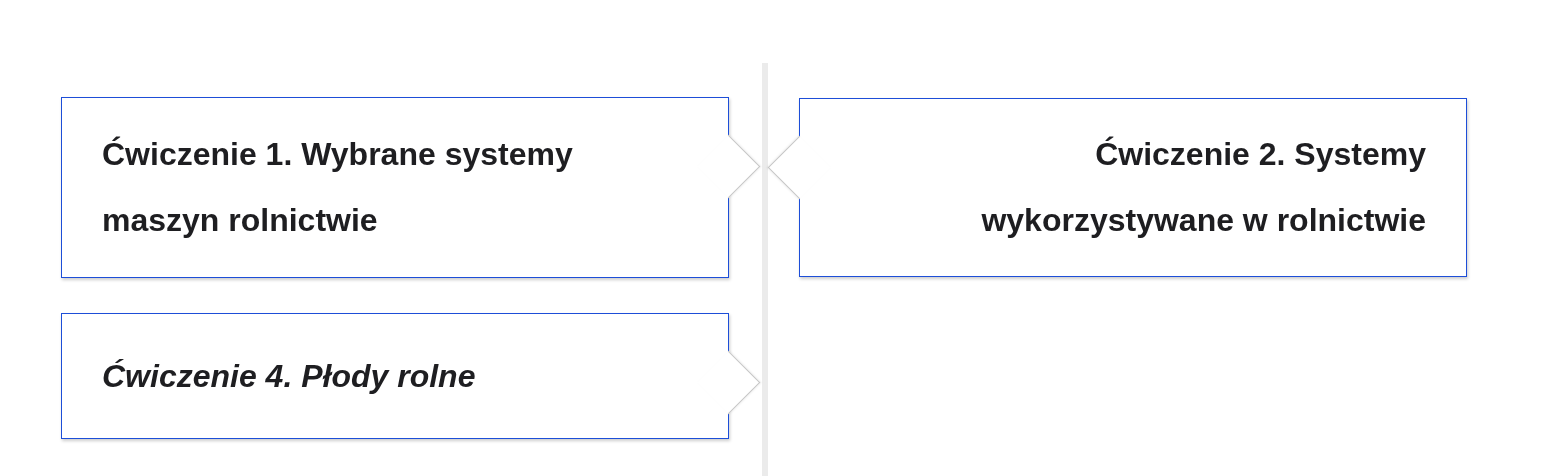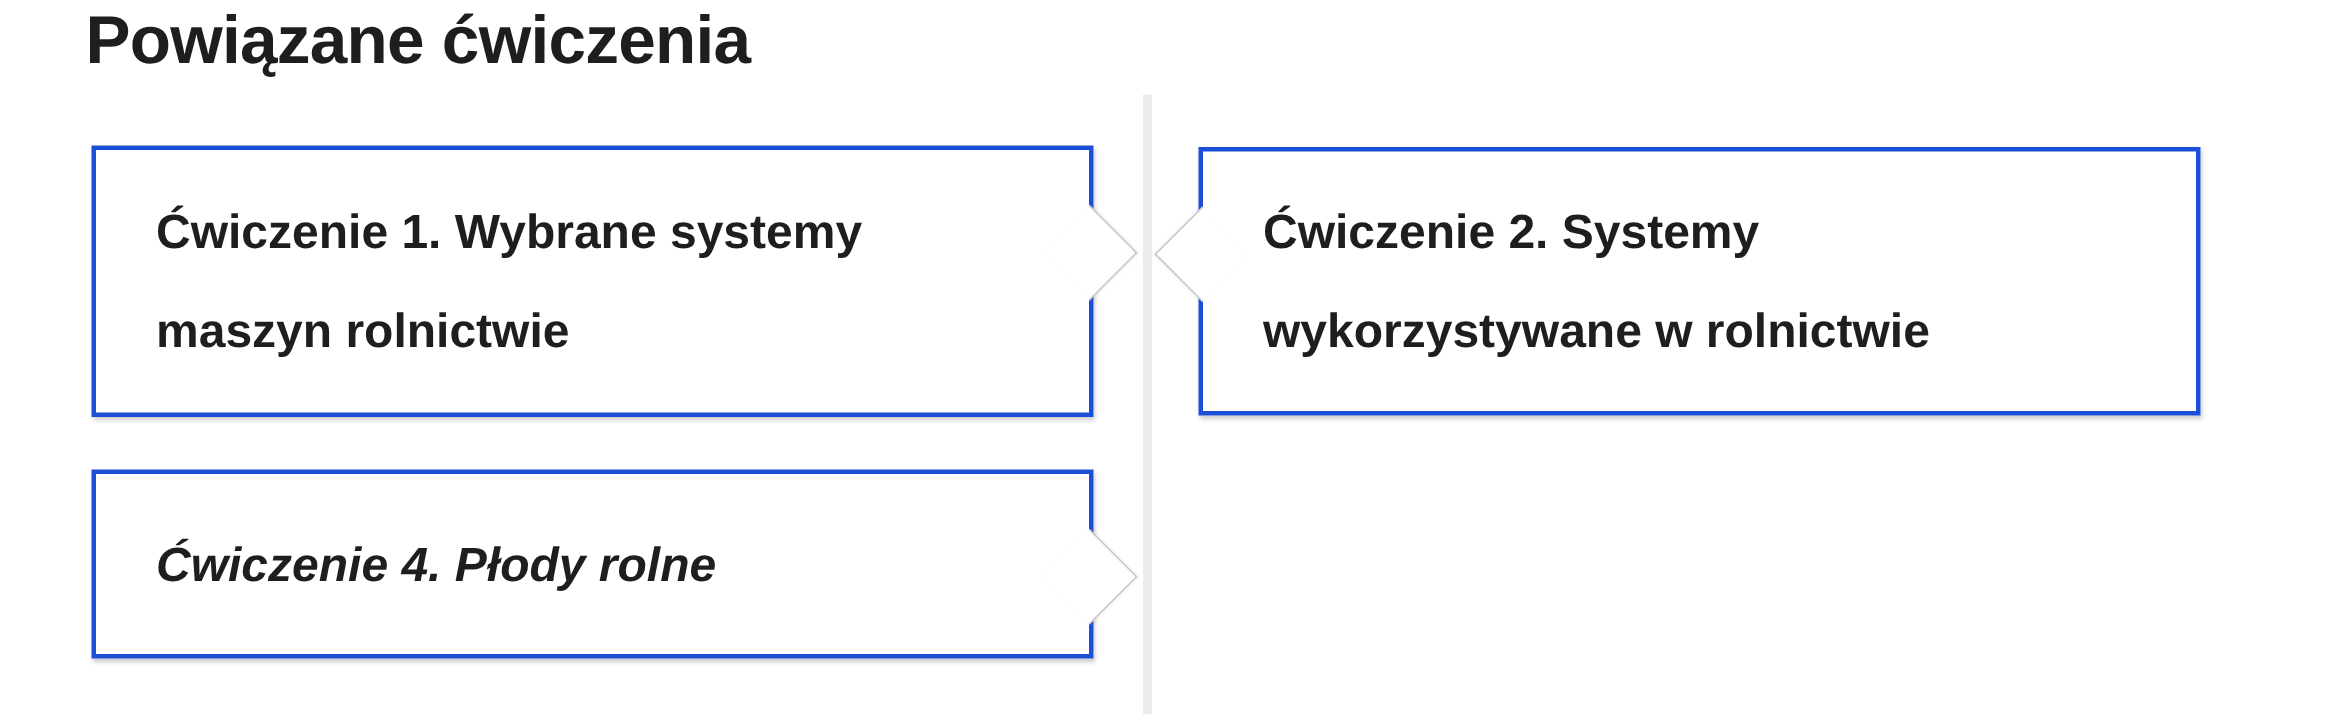--- a/index.html
+++ b/index.html
@@ -32,41 +32,41 @@
     left: 762px;
     top: 63px;
     bottom: 0;
     width: 6px;
     background: #ebebeb;
   }
   .card {
     position: absolute;
     box-sizing: border-box;
     background: #ffffff;
-    border: 3px solid #1d4ed8;
+    border: 1px solid #1d4ed8;
     box-shadow: 1px 2px 3px rgba(0,0,0,0.20);
     display: flex;
     flex-direction: column;
     justify-content: center;
     padding: 0 40px;
     color: #1e1e21;
     font-size: 32px;
     font-weight: 700;
     line-height: 55px;
     text-decoration: none;
     cursor: pointer;
     gap: 11px;
   }
   .card .line {
     display: block;
     white-space: nowrap;
   }
   .card .line:empty { display: none; }
   .card-1 { left: 61px;  top: 97px;  width: 668px; height: 181px; }
-  .card-2 { left: 799px; top: 98px;  width: 668px; height: 179px; }
+  .card-2 { left: 799px; top: 98px;  width: 668px; height: 179px; align-items: flex-end; }
   .card-4 { left: 61px;  top: 313px; width: 668px; height: 126px; font-style: italic; }
   .arrow {
     position: absolute;
     width: 44px;
     height: 44px;
     top: 46px;
     background: #ffffff;
     transform: rotate(45deg);
   }
   .arrow-right {
@@ -80,21 +80,20 @@
     border-bottom: 1px solid #c6c6c6;
     border-left: 1px solid #c6c6c6;
     box-shadow: -1px 1px 2px rgba(0,0,0,0.06);
   }
 </style>
 </head>
 <body>
 
 <div class="page">
 
-  <h1 class="section-title">Powiązane ćwiczenia</h1>
 
   <div class="divider"></div>
 
   <a class="card card-1">
     <span class="line">Ćwiczenie 1. Wybrane systemy</span>
     <span class="line">maszyn rolnictwie</span>
     <span class="arrow arrow-right"></span>
   </a>
 
   <a class="card card-2">

